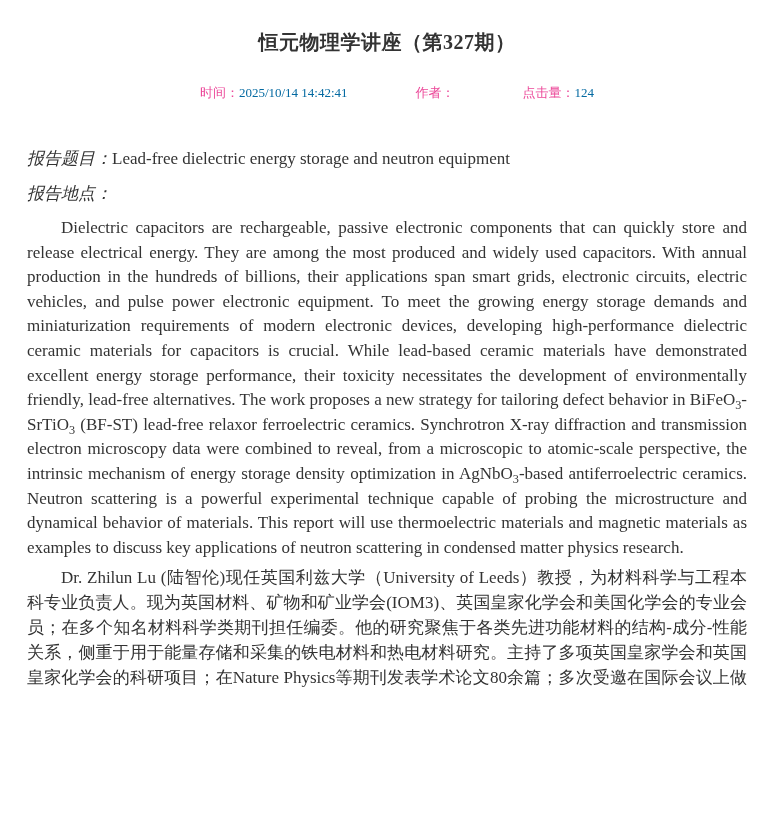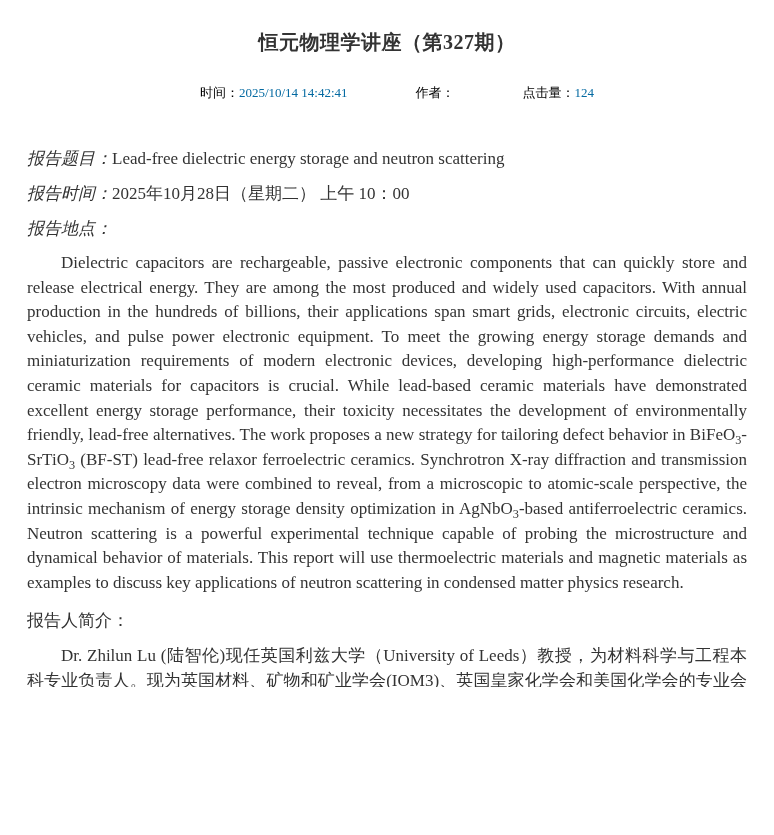--- a/index.html
+++ b/index.html
@@ -29,21 +29,21 @@
   .meta-row {
     margin-top: 28px;
     display: flex;
     justify-content: center;
     align-items: baseline;
     gap: 48px;
     font-size: 13px;
     color: #666666;
   }
   .meta-item { white-space: nowrap; }
-  .meta-label { color: #000000; padding-left: 20px; }
+  .meta-label { color: #ec4899; padding-left: 20px; }
   .meta-value { color: #0369a1; }
   .report-body {
     margin-top: 44px;
     font-size: 17px;
   }
   .info-line {
     line-height: 25px;
     margin: 0 0 10px 0;
     color: #333333;
   }
@@ -88,34 +88,30 @@
       <span class="meta-label">作者：</span><span class="meta-value"></span>
     </span>
     <span class="meta-item">
       <span class="meta-label">点击量：</span><span class="meta-value">124</span>
     </span>
   </div>
 
   <div class="report-body">
 
     <div class="info-line">
-      <span class="info-label">报告题目：</span><span class="info-value">Lead-free dielectric energy storage and neutron scattering</span>
+      <span class="info-label">报告题目：</span><span class="info-value">Lead-free dielectric energy storage and neutron equipment</span>
     </div>
 
 
-    <div class="info-line">
-      <span class="info-label">报告时间：</span><span class="info-value">2025年10月28日（星期二） 上午 10：00</span>
-    </div>
 
 
     <div class="info-line">
       <span class="info-label">报告地点：</span><span class="info-value"></span>
     </div>
 
     <p class="abstract"><span>Dielectric capacitors are rechargeable, passive electronic components that can quickly store and release electrical energy. They are among the most produced and widely used capacitors. With annual production in the hundreds of billions, their applications span smart grids, electronic circuits, electric vehicles, and pulse power electronic equipment. To meet the growing energy storage demands and miniaturization requirements of modern electronic devices, developing high-performance dielectric ceramic materials for capacitors is crucial. While lead-based ceramic materials have demonstrated excellent energy storage performance, their toxicity necessitates the development of environmentally friendly, lead-free alternatives. The work proposes a new strategy for tailoring defect behavior in BiFeO</span><sub>3</sub><span>-SrTiO</span><sub>3</sub><span> (BF-ST) lead-free relaxor ferroelectric ceramics. Synchrotron X-ray diffraction and transmission electron microscopy data were combined to reveal, from a microscopic to atomic-scale perspective, the intrinsic mechanism of energy storage density optimization in AgNbO</span><sub>3</sub><span>-based antiferroelectric ceramics. Neutron scattering is a powerful experimental technique capable of probing the microstructure and dynamical behavior of materials. This report will use thermoelectric materials and magnetic materials as examples to discuss key applications of neutron scattering in condensed matter physics research.</span></p>
 
-    <div class="info-line bio-heading">报告人简介：</div>
 
     <p class="bio-paragraph">Dr. Zhilun Lu (陆智伦)现任英国利兹大学（University of Leeds）教授，为材料科学与工程本科专业负责人。现为英国材料、矿物和矿业学会(IOM3)、英国皇家化学会和美国化学会的专业会员；在多个知名材料科学类期刊担任编委。他的研究聚焦于各类先进功能材料的结构-成分-性能关系，侧重于用于能量存储和采集的铁电材料和热电材料研究。主持了多项英国皇家学会和英国皇家化学会的科研项目；在Nature Physics等期刊发表学术论文80余篇；多次受邀在国际会议上做报告。2023-2025年连续三年在材料领域被评为全球前2%顶尖科学家，在全球314399名作者中排名第3101位。</p>
 
   </div>
 
 </div>
 
 </body></html>

